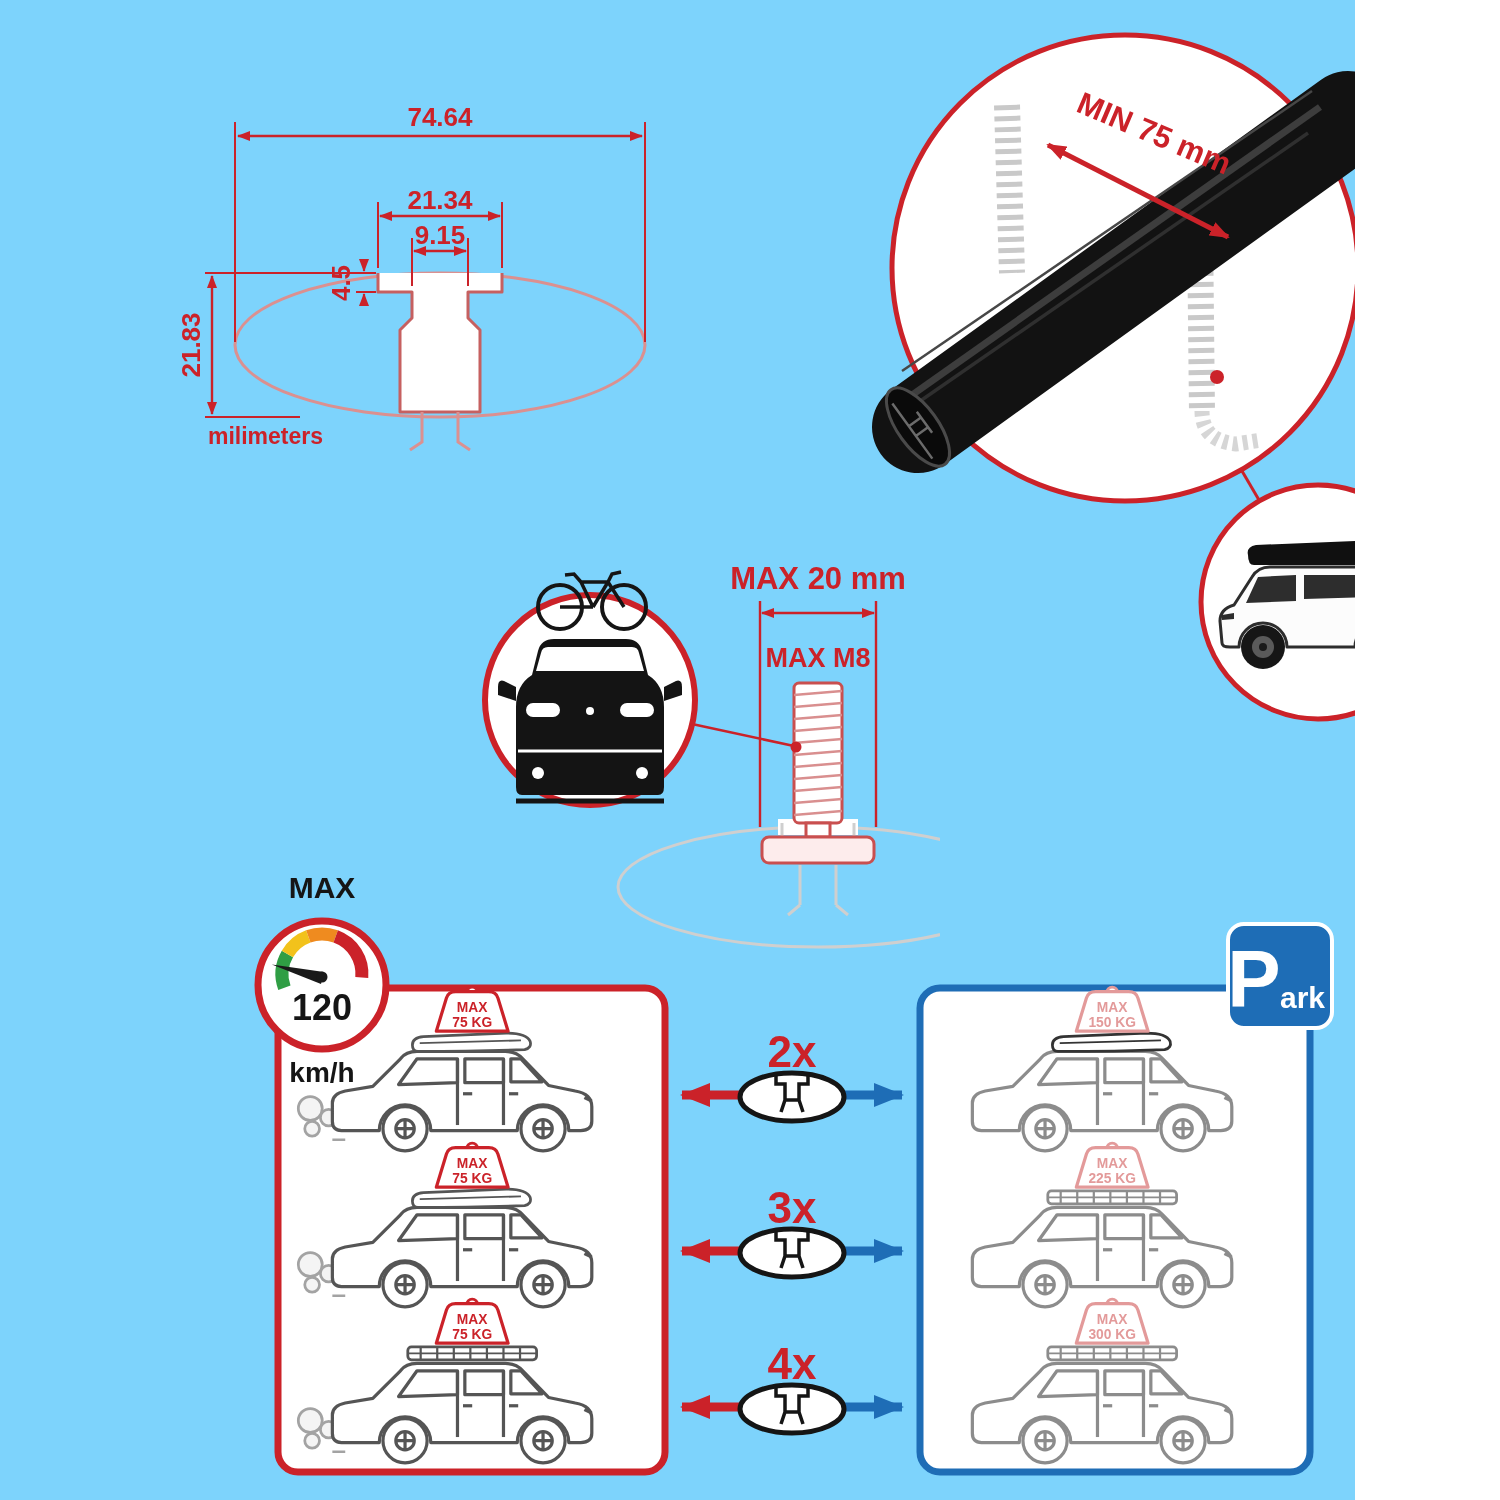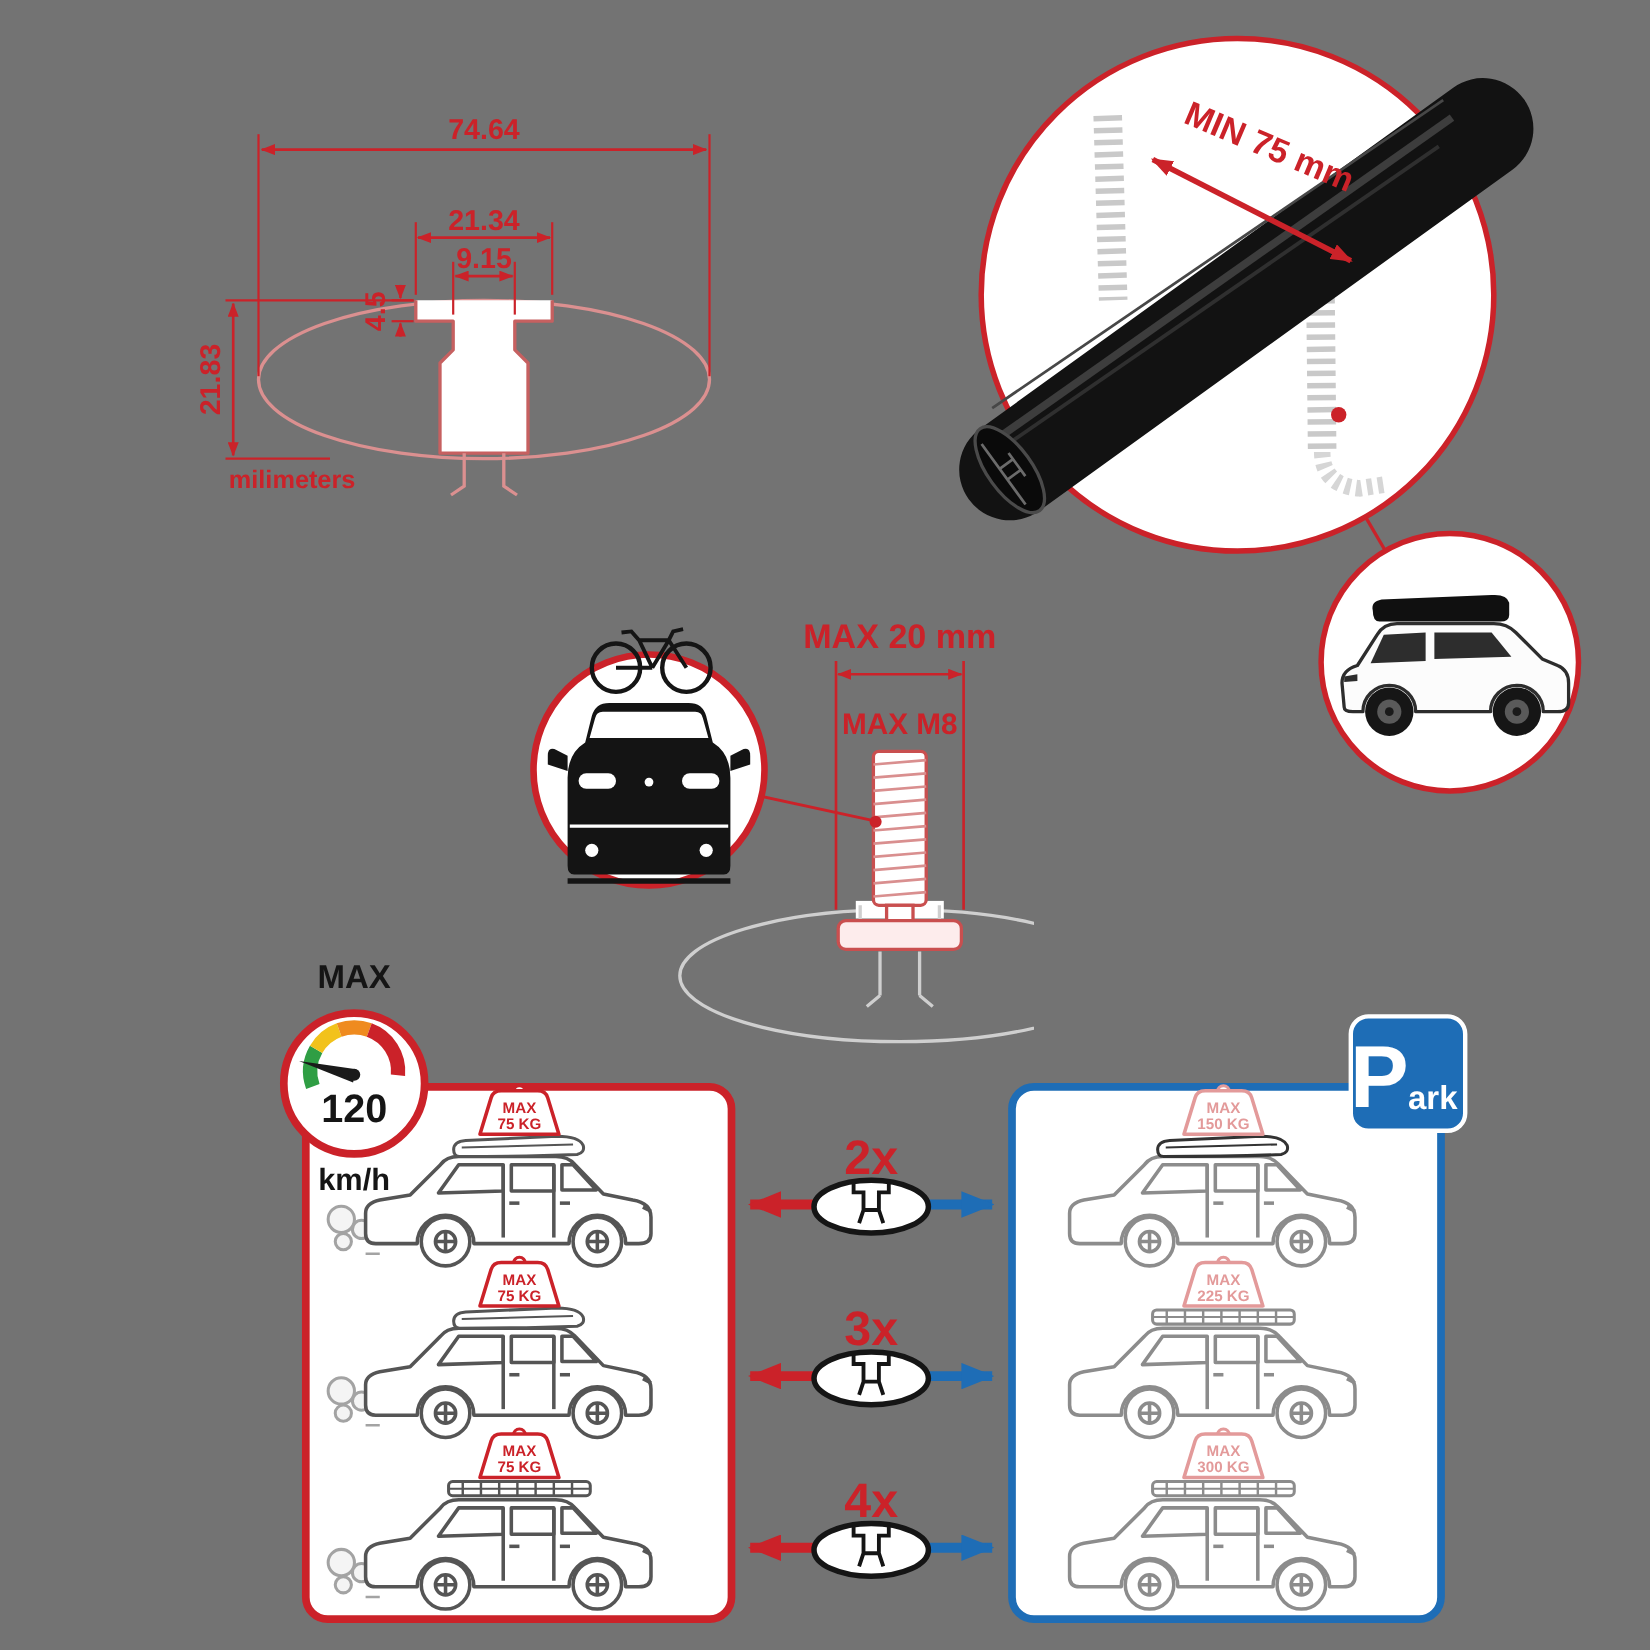--- a/index.html
+++ b/index.html
@@ -1,16 +1,16 @@
 <!DOCTYPE html>
 <html><head>
 <meta charset="utf-8">
 <style>
   html,body { margin:0; padding:0; background:#fff; }
-  #canvas { position:relative; width:1500px; height:1500px; background:#737373; overflow:hidden;
+  #canvas { position:relative; width:1355px; height:1500px; background:#7dd3fc; overflow:hidden;
             font-family:"Liberation Sans", sans-serif; }
   .abs { position:absolute; }
   svg text { font-family:"Liberation Sans", sans-serif; }
   .t-dim   { fill:#cb2229; font-weight:bold; font-size:26px; text-anchor:middle; }
   .t-units { fill:#cb2229; font-weight:bold; font-size:23px; }
   .t-red30 { fill:#cb2229; font-weight:bold; font-size:31px; text-anchor:middle; }
   .t-red27 { fill:#cb2229; font-weight:bold; font-size:27px; text-anchor:middle; }
   .t-count { fill:#cb2229; font-weight:bold; font-size:44px; text-anchor:middle; }
   .t-black { fill:#151515; font-weight:bold; text-anchor:middle; }
   .t-sign  { font-weight:bold; font-size:15px; text-anchor:middle; }

